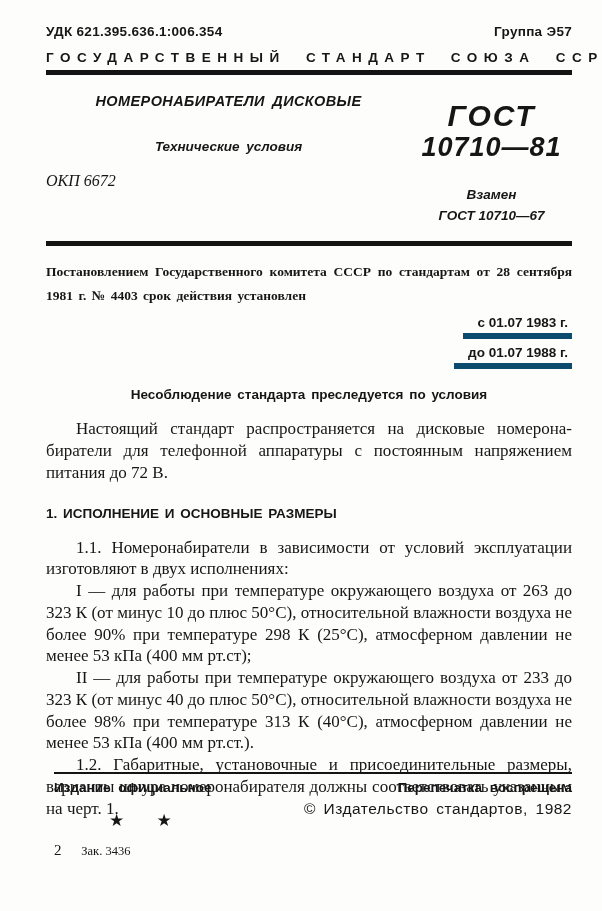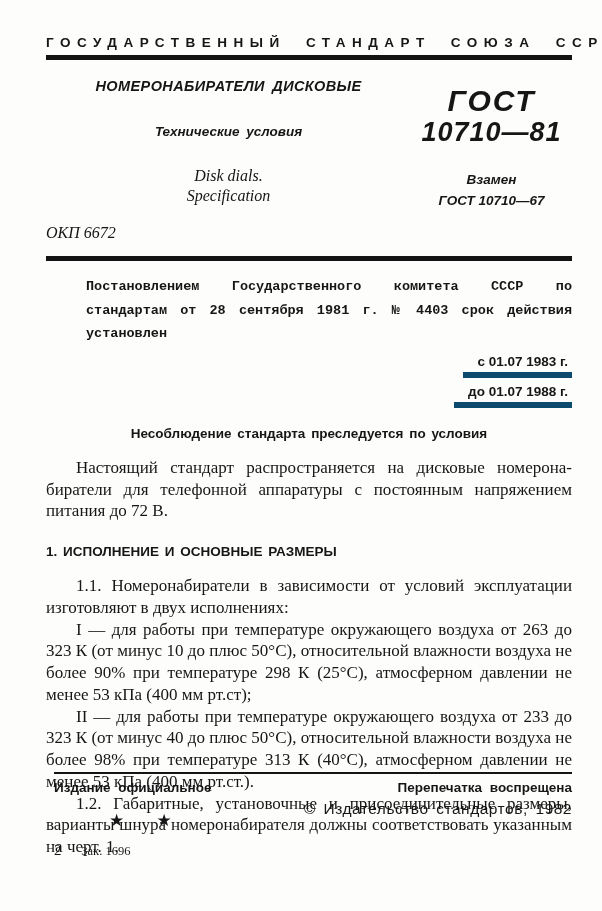--- a/index.html
+++ b/index.html
@@ -62,23 +62,23 @@
   .replaces{
     font-family:"Liberation Sans", sans-serif;
     font-weight:bold;font-size:13.5px;margin-top:22px;line-height:1.55;
   }
 
   .rule-thick2{height:5px;background:#141414;border:none;margin:14px 0 0 0;}
 
   
   .decree{
     margin-top:14px;
-    font-family:Liberation Mono, monospace;
+    font-family:Liberation Serif, serif;
     font-weight:bold;font-size:13.5px;line-height:1.75;
-    text-align:justify;word-spacing:2px;margin-left:40px;
+    text-align:justify;word-spacing:2px;
   }
   .dates{margin-top:6px;text-align:right;}
   .date-line{
     display:inline-block;
     font-family:"Liberation Sans", sans-serif;
     font-weight:bold;font-size:13.5px;
     border-bottom:6px solid #0c4a6e;
     padding:0 4px 3px 14px;
     margin-bottom:4px;
   }
@@ -125,32 +125,32 @@
     position:absolute;left:0;top:70px;
     font-size:15px;
   }
   .imprint .order{font-size:12.5px;margin-left:16px;}
 </style>
 </head>
 <body>
 
 <div class="page">
 
+  <div class="top-row">
+    <span>УДК 621.395.636.1:006.354</span>
+    <span>Группа Э57</span>
+  </div>
 
   <div class="gos-line">ГОСУДАРСТВЕННЫЙ СТАНДАРТ СОЮЗА ССР</div>
   <div class="rule-thick"></div>
 
   <div class="title-block">
     <div class="title-left">
       <div class="doc-title">НОМЕРОНАБИРАТЕЛИ ДИСКОВЫЕ</div>
       <div class="doc-subtitle">Технические условия</div>
-      <div class="doc-en">
-        <div>Disk dials.</div>
-        <div>Specification</div>
-      </div>
       <div class="okp">ОКП 6672</div>
     </div>
     <div class="title-right">
       <div class="gost-big">ГОСТ</div>
       <div class="gost-num">10710—81</div>
       <div class="replaces">
         <div>Взамен</div>
         <div>ГОСТ 10710—67</div>
       </div>
     </div>
@@ -179,17 +179,17 @@
   <div class="footer">
     <div class="rule-thin"></div>
     <div class="footer-row">
       <span>Издание официальное</span>
       <span>Перепечатка воспрещена</span>
     </div>
     <div class="copyright">© Издательство стандартов, 1982</div>
     <div class="stars">★ ★</div>
     <div class="imprint">
       <span>2</span>
-      <span class="order">Зак. 1696</span>
+      <span class="order">Зак. 3436</span>
     </div>
   </div>
 
 </div>
 
 </body></html>

